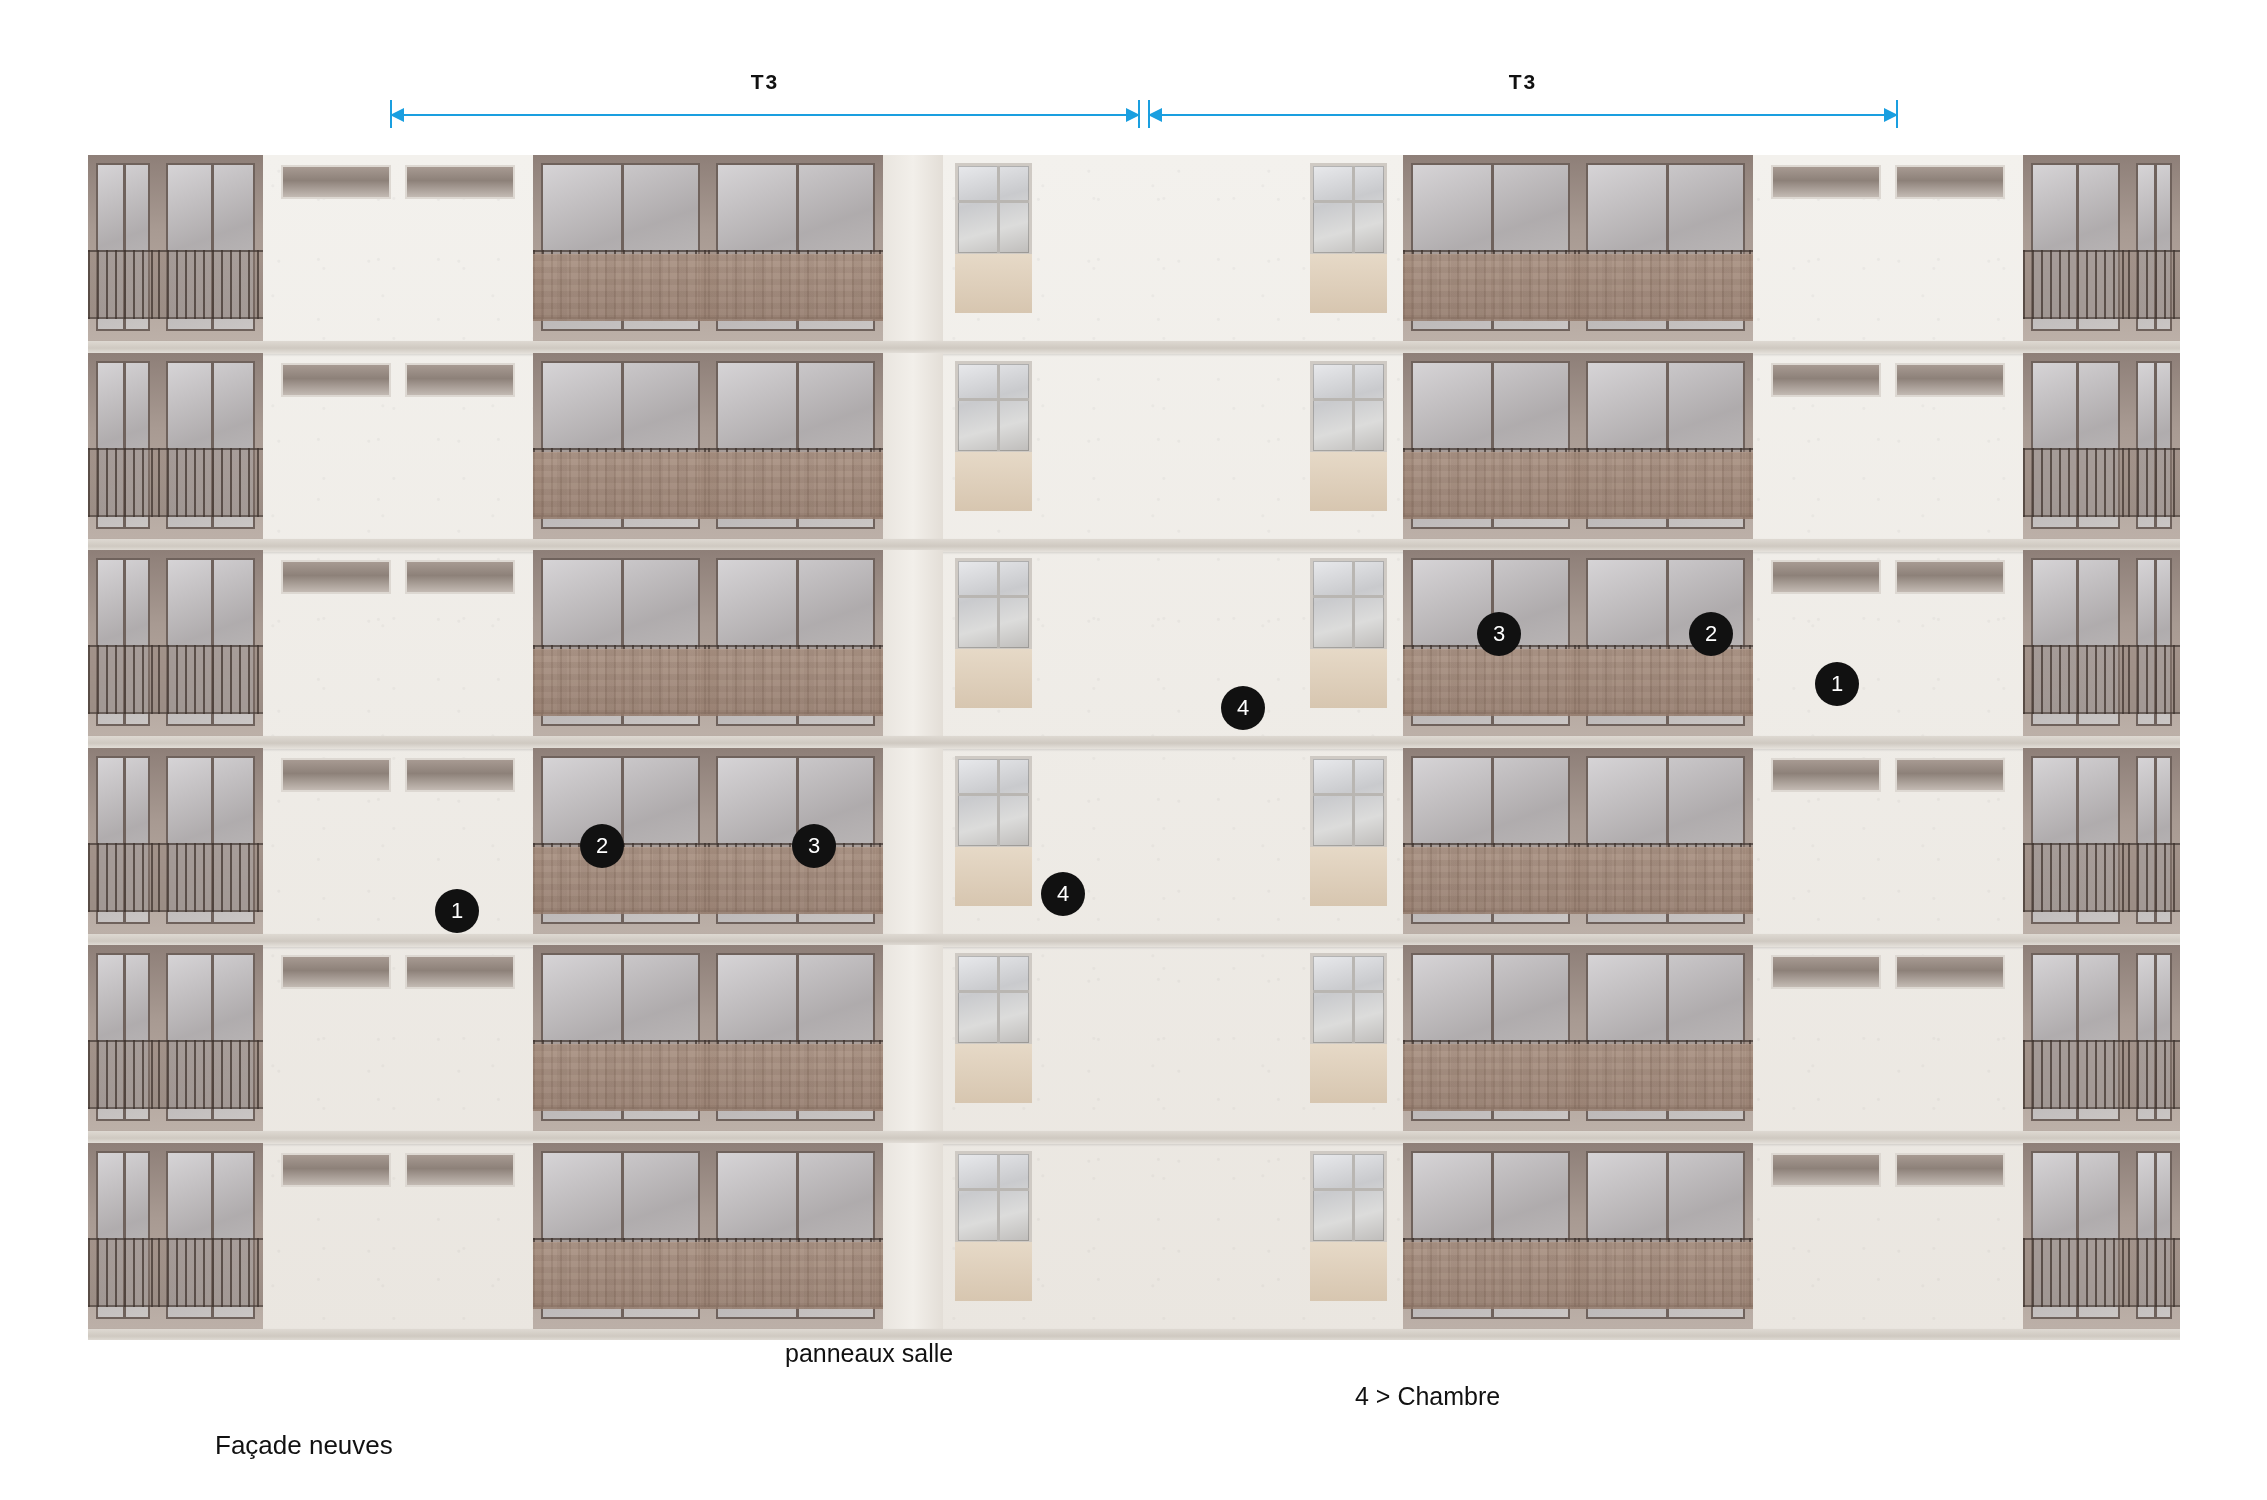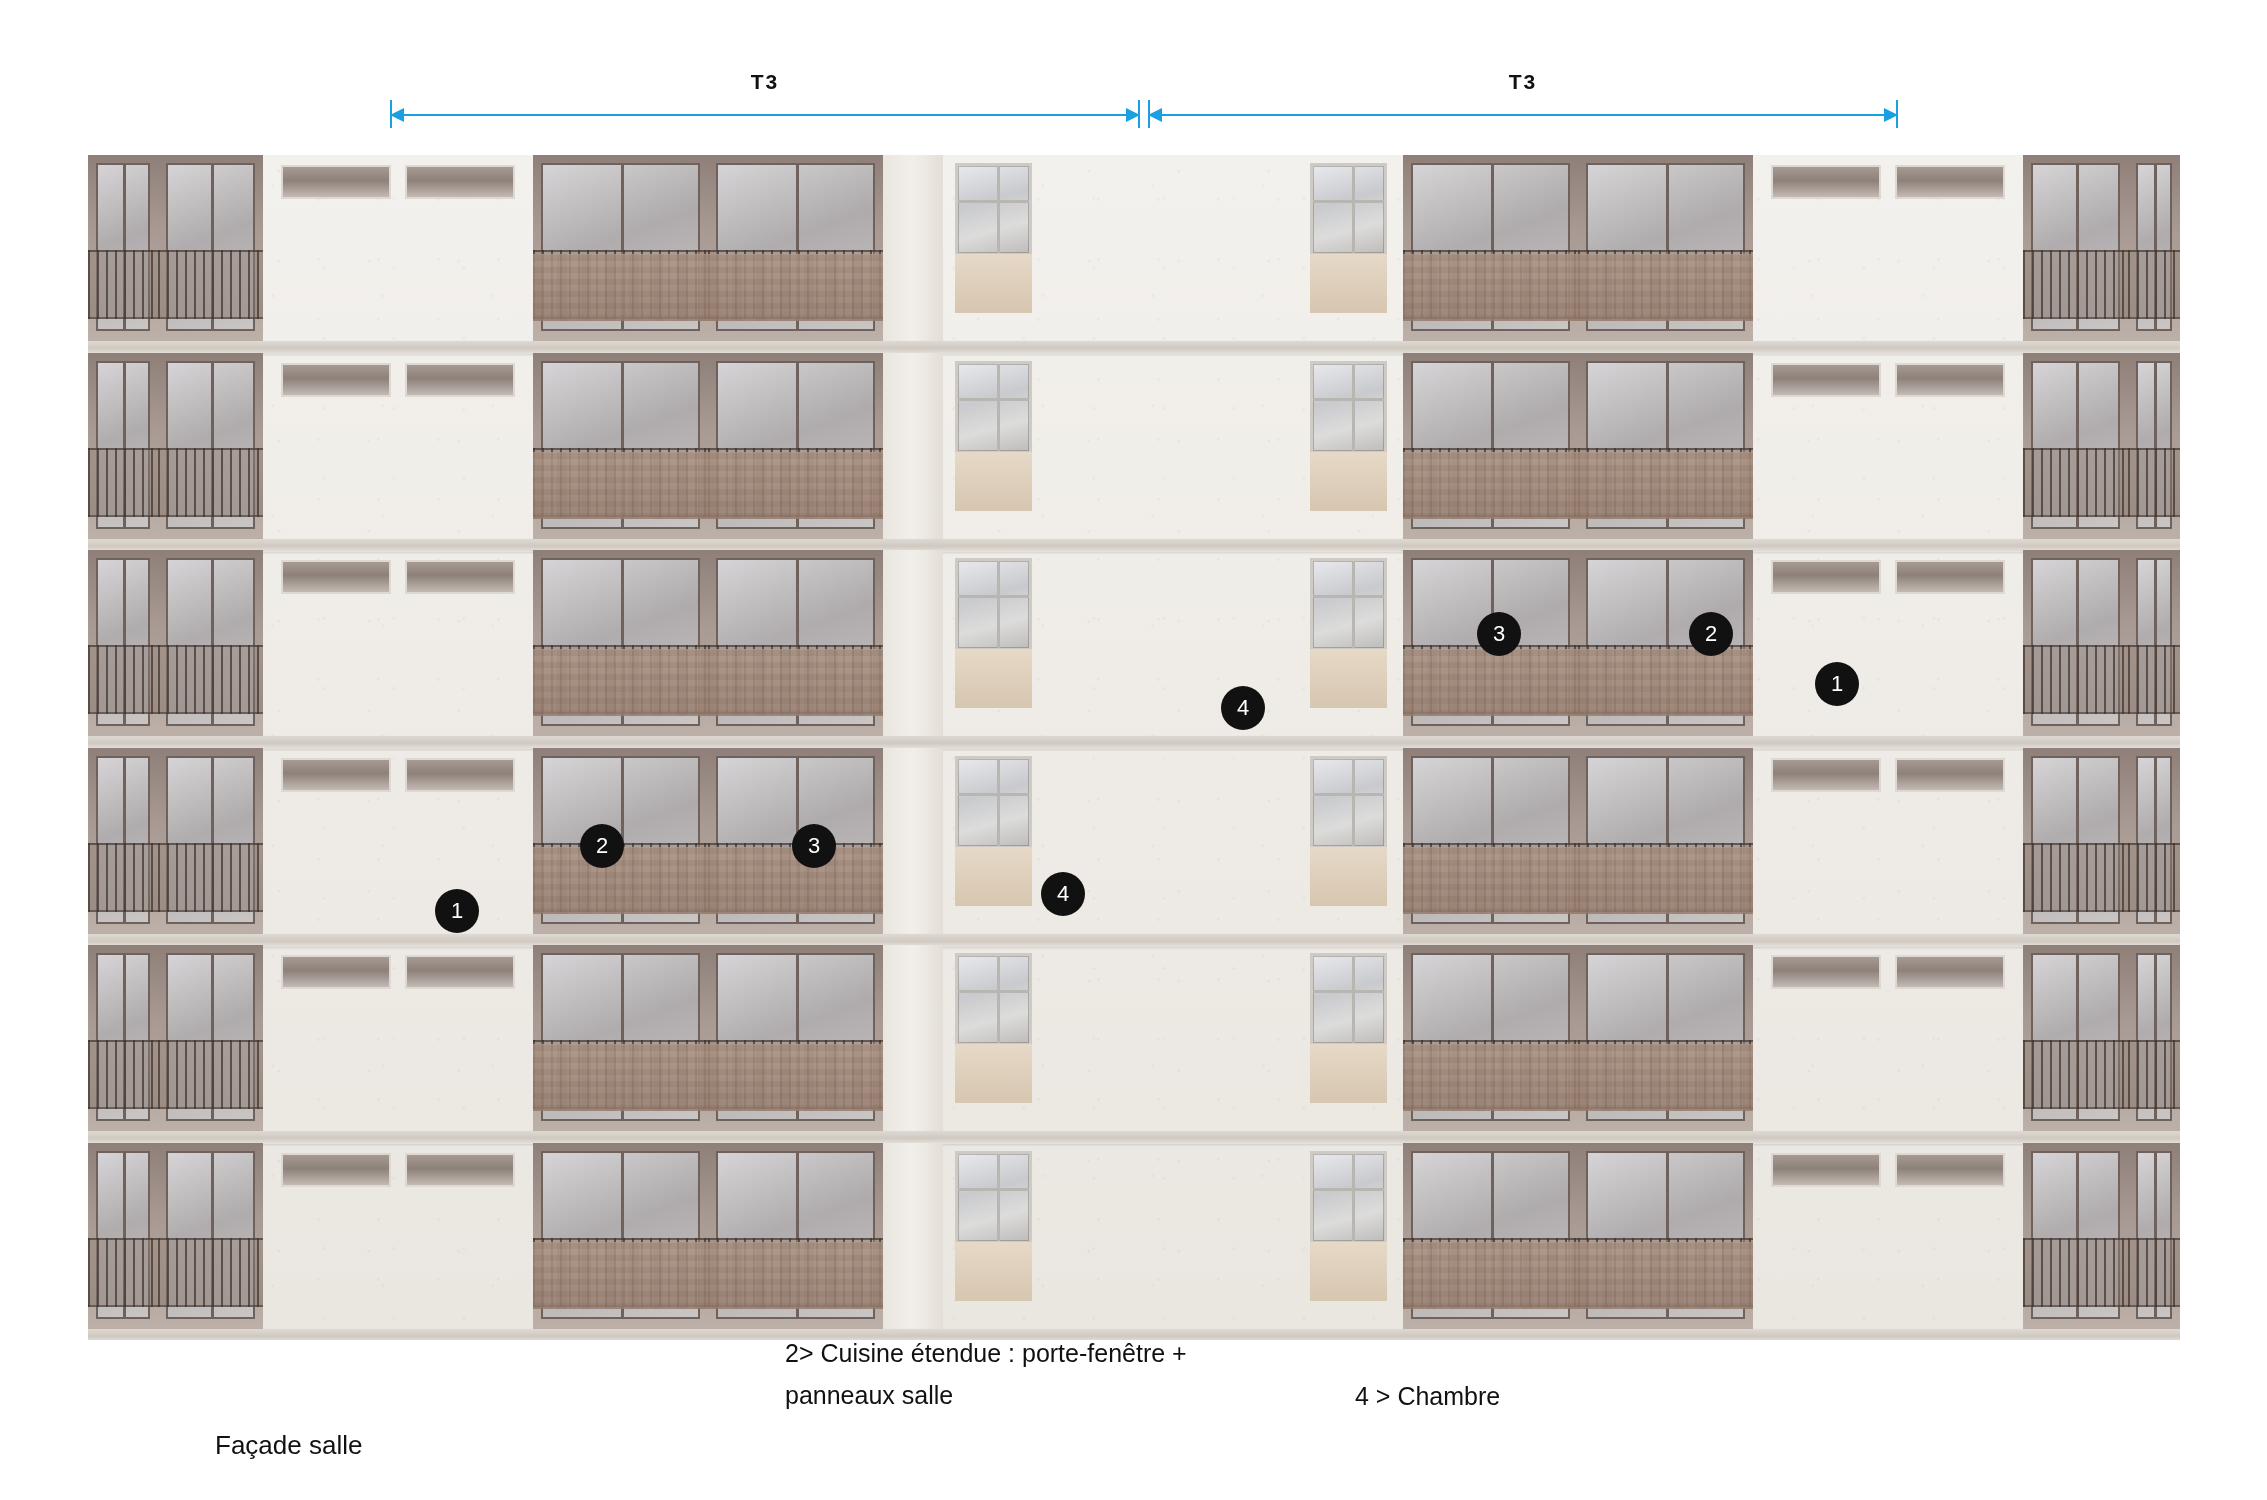--- a/index.html
+++ b/index.html
@@ -686,22 +686,21 @@
     <div class="callout" style="left: 1477px; top: 612px;">3</div>
     <div class="callout" style="left: 1689px; top: 612px;">2</div>
     <div class="callout" style="left: 1815px; top: 662px;">1</div>
     <div class="callout" style="left: 1221px; top: 686px;">4</div>
     <div class="callout" style="left: 580px; top: 824px;">2</div>
     <div class="callout" style="left: 792px; top: 824px;">3</div>
     <div class="callout" style="left: 435px; top: 889px;">1</div>
     <div class="callout" style="left: 1041px; top: 872px;">4</div>
   </div>
 
-<div class="caption-left">Façade salle</div>
+<div class="caption-left">Façade neuves</div>
 
 <div class="legend-col-a">
-  <div>2&gt; Cuisine étendue :  porte-fenêtre +</div>
   <div>panneaux salle</div>
 </div>
 
 <div class="legend-col-b">
   <div>4 &gt; Chambre</div>
 </div>
 
 </body></html>

